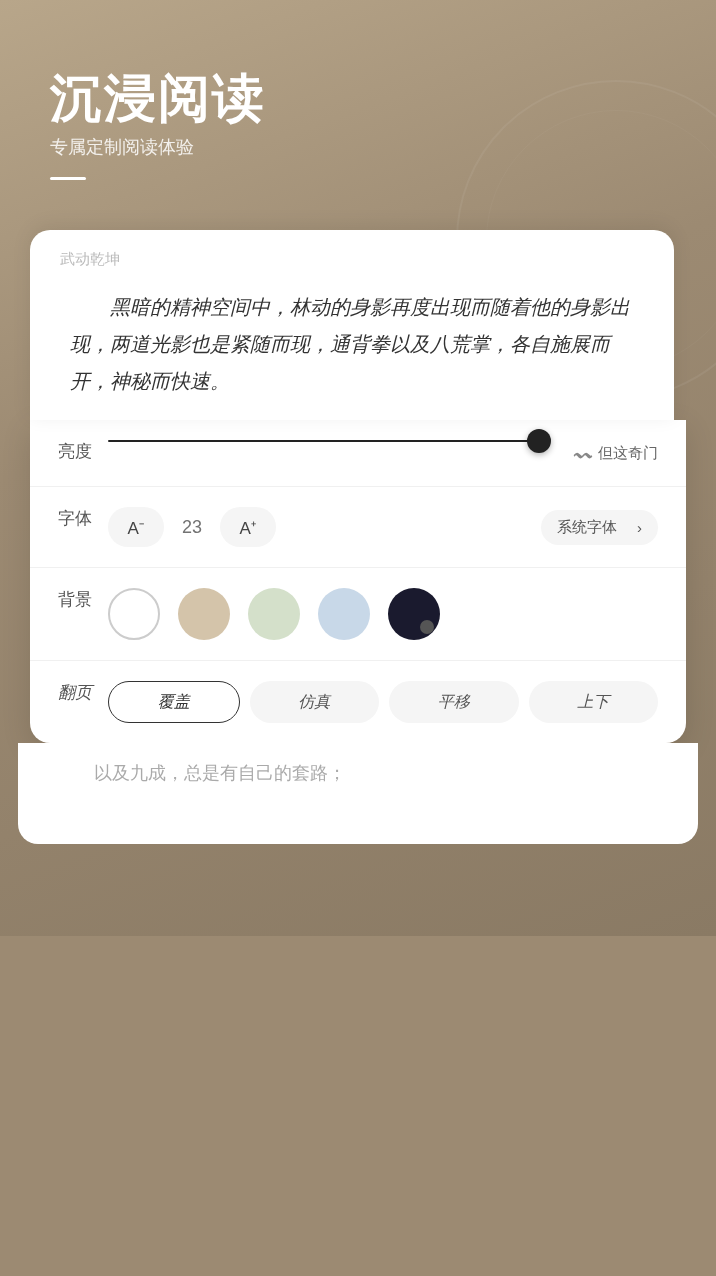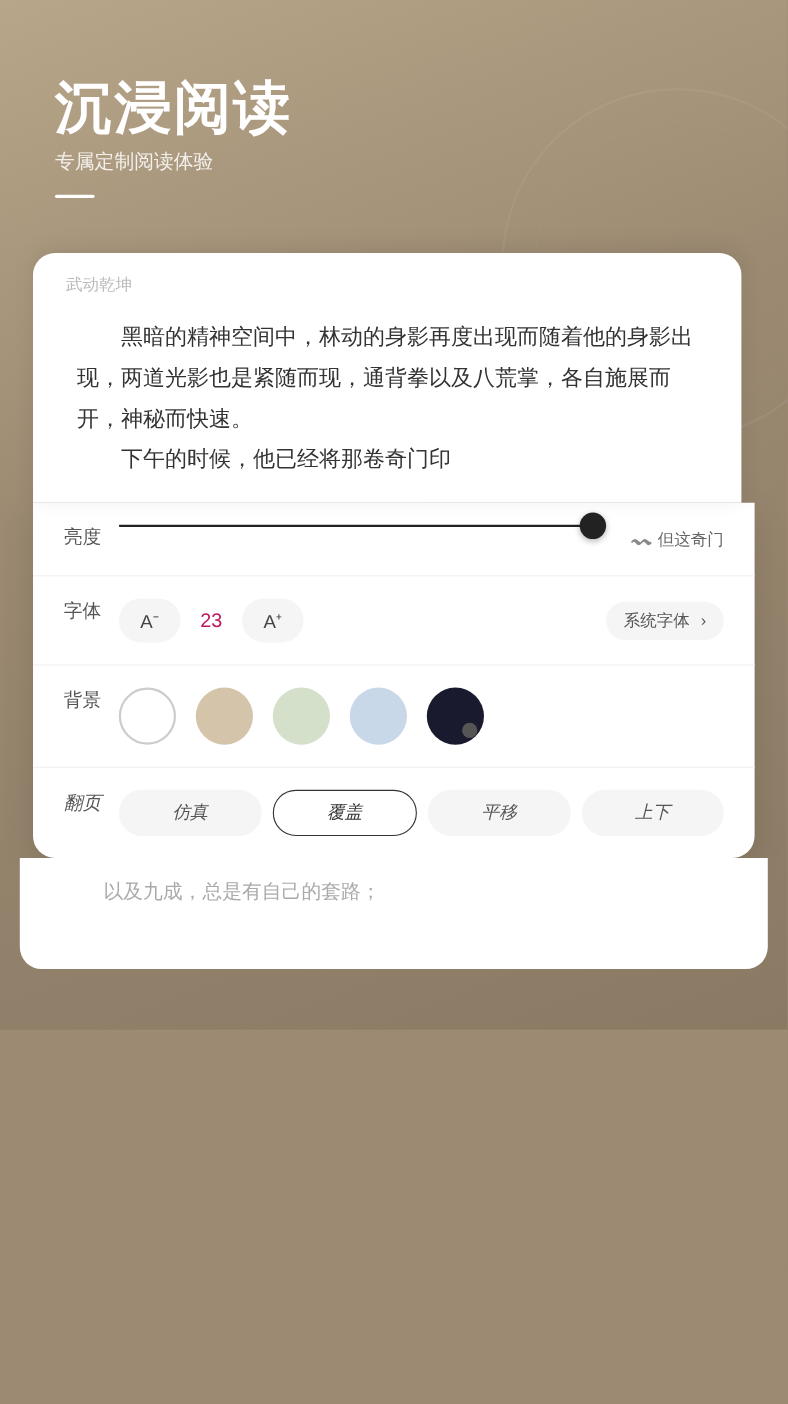--- a/index.html
+++ b/index.html
@@ -84,20 +84,21 @@
       padding: 0 30px 10px 30px;
       font-size: 15px;
       color: #bbb;
     }
 
     .reading-text {
       padding: 10px 40px 20px 40px;
       font-size: 20px;
       line-height: 1.85;
       color: #333;
+      font-style: italic;
     }
 
     .reading-text p {
       text-indent: 2em;
       margin-bottom: 0;
     }
 
     
     .settings-panel {
       margin: 0 30px;
@@ -185,36 +186,36 @@
       display: flex;
       align-items: center;
       justify-content: center;
       font-size: 17px;
       color: #444;
       cursor: pointer;
     }
 
     .font-size-num {
       font-size: 18px;
-      color: #be185d;
+      color: #737373;
       min-width: 28px;
       text-align: center;
     }
 
     .font-family-btn {
       margin-left: auto;
       display: flex;
       align-items: center;
       background: #f5f5f5;
       border-radius: 20px;
       padding: 8px 16px;
       font-size: 15px;
       color: #555;
       cursor: pointer;
-      gap: 10px;
+      gap: 20px;
       white-space: nowrap;
     }
 
     
     .bg-controls {
       flex: 1;
       display: flex;
       align-items: center;
       gap: 18px;
     }
@@ -292,21 +293,20 @@
   <div class="header">
     <div class="header-title">沉浸阅读</div>
     <div class="header-subtitle">专属定制阅读体验</div>
     <div class="header-divider"></div>
   </div>
 
   <div class="reading-card">
     <div class="book-title-bar">武动乾坤</div>
     <div class="reading-text">
       <p>黑暗的精神空间中，林动的身影再度出现而随着他的身影出现，两道光影也是紧随而现，通背拳以及八荒掌，各自施展而开，神秘而快速。</p>
-      <p>下午的时候，他已经将那卷奇门印</p>
     </div>
   </div>
 
   <div class="settings-panel">
 
     <div class="settings-row">
       <div class="settings-label">亮度</div>
       <div class="brightness-controls">
         <div class="slider-track">
           <div class="slider-thumb"></div>
@@ -348,22 +348,22 @@
         </div>
         <div class="bg-circle-btn" style="background:#1a1a2e; position:relative;">
           <span style="position:absolute; bottom:6px; right:6px; width:14px; height:14px; border-radius:50%; background:#555;"></span>
         </div>
       </div>
     </div>
 
     <div class="settings-row">
       <div class="settings-label">翻页</div>
       <div class="pageturn-controls">
+        <div class="pageturn-btn selected">覆盖</div>
         <div class="pageturn-btn">仿真</div>
-        <div class="pageturn-btn selected">覆盖</div>
         <div class="pageturn-btn">平移</div>
         <div class="pageturn-btn">上下</div>
       </div>
     </div>
 
   </div>
 
   <div class="reading-bottom">
     <p class="partial-line">以及九成，总是有自己的套路；</p>
   </div>

